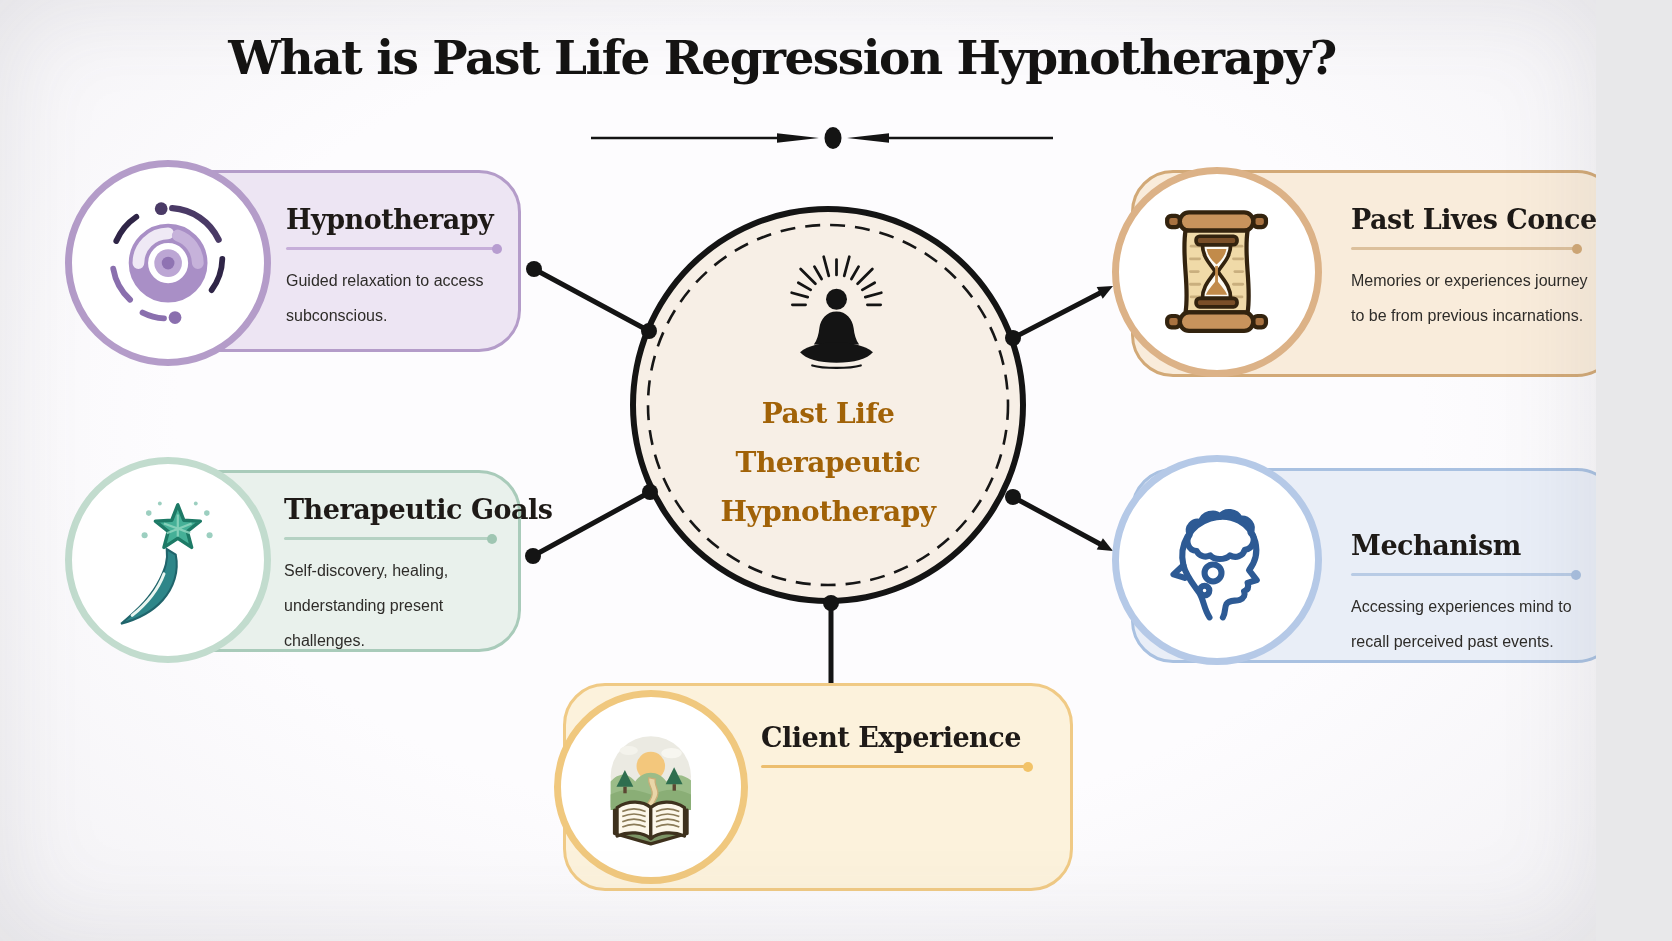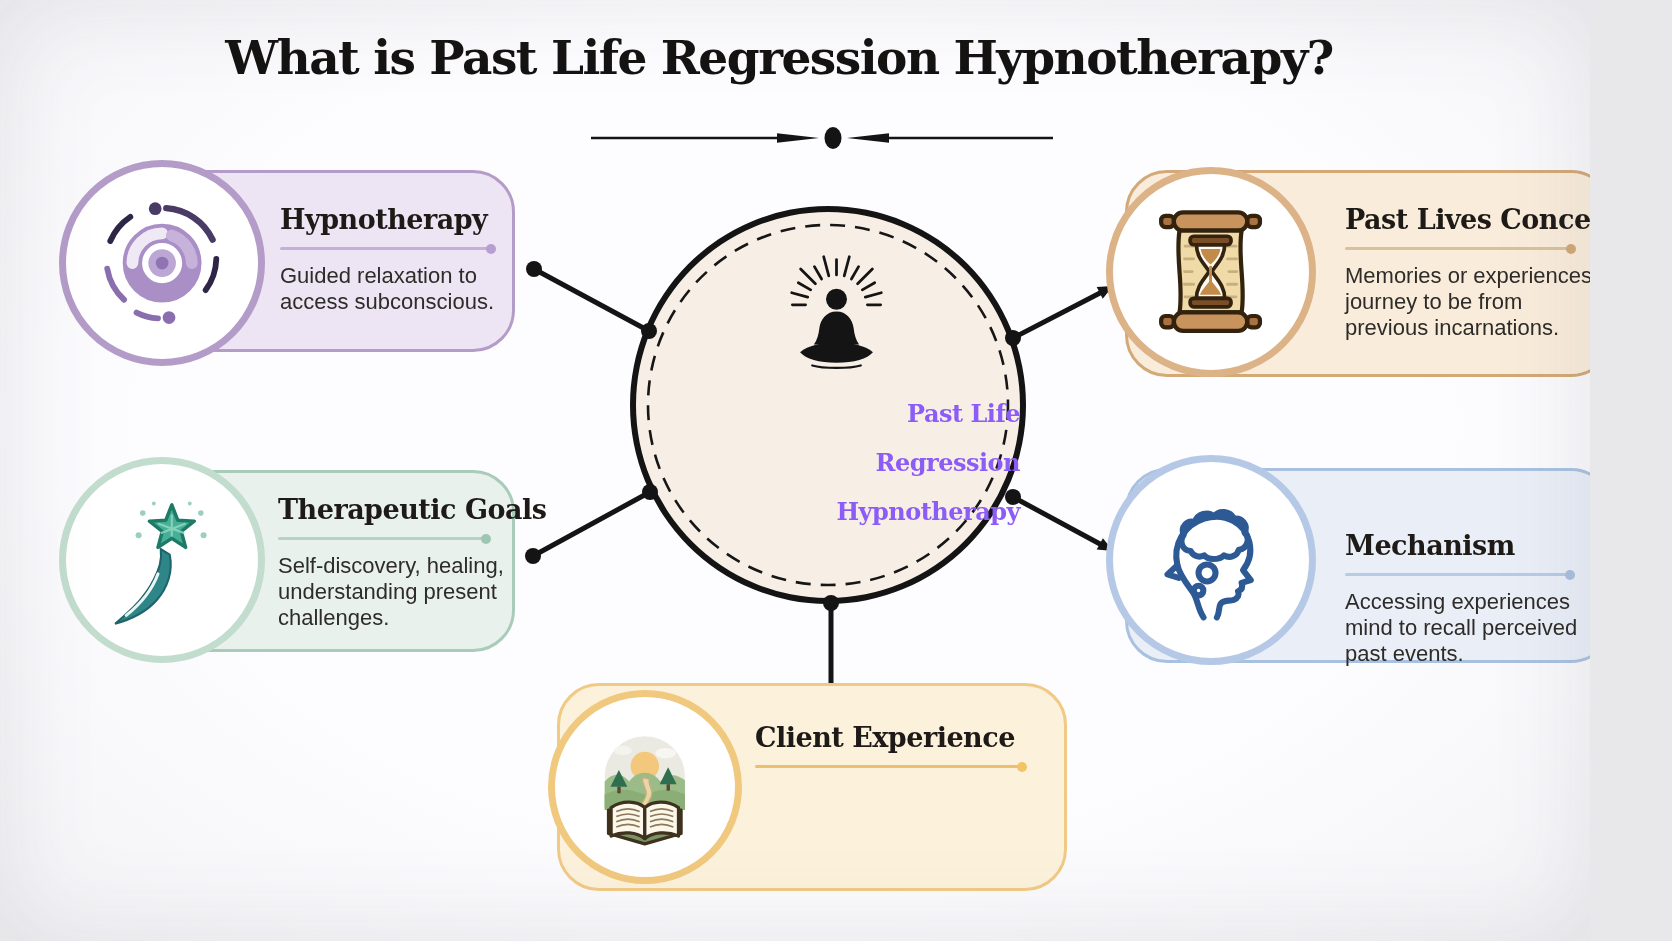--- a/index.html
+++ b/index.html
@@ -1,60 +1,61 @@
 <!DOCTYPE html>
 <html><head>
 <meta charset="utf-8">
 <style>
   html,body{margin:0;padding:0;background:#e8e8ea;}
   .canvas{
     position:relative;width:1590px;height:941px;overflow:hidden;
     background:radial-gradient(ellipse at 50% 45%, #FDFCFE 55%, #F3F2F5 100%);
     font-family:"Liberation Sans", sans-serif;
+    padding-left:6px;
   }
   .canvas::after{content:"";position:absolute;inset:0;pointer-events:none;
     box-shadow:inset 0 0 90px 12px rgba(90,85,100,0.10);}
   
   .page-title{
     position:absolute;top:30px;left:0;width:100%;text-align:center;
     transform:translateX(-16px);
     font-family:"DejaVu Serif", serif;font-weight:700;font-size:47px;
     letter-spacing:-1.5px;color:#141312;white-space:nowrap;
   }
   .title-divider{position:absolute;left:591px;top:126px;}
   
   .center-circle{
     position:absolute;left:630px;top:206px;width:396px;height:398px;
     box-sizing:border-box;border:6px solid #141414;border-radius:50%;
     background:#F7EFE6;
   }
   .inner-ring{position:absolute;inset:0;width:100%;height:100%;}
   .meditator{position:absolute;left:144px;top:42px;width:113px;height:117px;}
   .center-text{
-    position:absolute;left:0;top:177px;width:100%;text-align:right;
-    font-family:"DejaVu Serif", serif;font-weight:700;font-size:24px;
-    line-height:49px;color:#8b5cf6;letter-spacing:-0.5px;
+    position:absolute;left:0;top:177px;width:100%;text-align:center;
+    font-family:"DejaVu Serif", serif;font-weight:700;font-size:28px;
+    line-height:49px;color:#a16207;letter-spacing:-0.5px;
   }
   .connectors{position:absolute;inset:0;width:1672px;height:941px;pointer-events:none;}
   
   .card{position:absolute;}
   .card .rect{position:absolute;box-sizing:border-box;border-radius:42px;}
   .card .icon-circle{
     position:absolute;box-sizing:border-box;border-radius:50%;background:#ffffff;
     display:flex;align-items:center;justify-content:center;
   }
   .card .icon-circle svg{width:72%;height:72%;}
   .card .content{position:absolute;}
   .card .ctitle{
     font-family:"DejaVu Serif", serif;font-weight:700;font-size:27px;
     line-height:36px;color:#1E1A17;letter-spacing:-0.5px;white-space:nowrap;
   }
   .card .tdiv{position:relative;height:3px;margin-top:9px;border-radius:2px;}
   .card .tdiv .dot{position:absolute;right:-4px;top:-3.5px;width:10px;height:10px;border-radius:50%;}
-  .card .cbody{margin-top:13px;font-size:22px;line-height:26px;color:#2E2C29;}
+  .card .cbody{margin-top:13px;font-size:16px;line-height:35px;color:#2E2C29;}
 
   
   #c1 .rect{left:90px;top:170px;width:425px;height:182px;background:#EDE5F3;border:3px solid #B49CC9;}
   #c1 .icon-circle{left:59px;top:160px;width:206px;height:206px;border:7px solid #B49CC9;}
   #c1 .content{left:280px;top:202px;width:222px;}
   #c1 .tdiv{background:#C6AED9;width:212px;}
   #c1 .tdiv .dot{background:#B79DD0;}
   
   #c2 .rect{left:1125px;top:170px;width:488px;height:207px;background:#F9ECDB;border:3px solid #D2A977;}
   #c2 .icon-circle{left:1106px;top:167px;width:210px;height:210px;border:7px solid #DCB287;}
@@ -115,21 +116,21 @@
         <line x1="76.1" y1="29" x2="90.6" y2="25.1"></line>
         <line x1="78" y1="36" x2="90" y2="36"></line>
       </g>
       <circle cx="50" cy="31" r="9.5" fill="#141414"></circle>
       <path d="M50 42 C41 42 35.5 49 34.5 57 C33.8 63 32.5 68 29.5 72 L70.5 72 C67.5 68 66.2 63 65.5 57 C64.5 49 59 42 50 42 Z" fill="#141414"></path>
       <path d="M50 70 C37 70 24 73 17 79 C22 85 34 88.5 50 88.5 C66 88.5 78 85 83 79 C76 73 63 70 50 70 Z" fill="#141414"></path>
       <path d="M28 91 C38 94 62 94 72 91" fill="none" stroke="#141414" stroke-width="2" stroke-linecap="round"></path>
     </svg>
     <div class="center-text">
       <div>Past Life</div>
-      <div>Regression</div>
+      <div>Therapeutic</div>
       <div>Hypnotherapy</div>
     </div>
   </div>
 
   <svg class="connectors" viewBox="0 0 1672 941">
     <g stroke="#141414" stroke-width="5" stroke-linecap="round">
       <line x1="534" y1="269" x2="649" y2="331"></line>
       <line x1="1013" y1="338" x2="1100" y2="293"></line>
       <line x1="533" y1="556" x2="650" y2="492"></line>
       <line x1="1013" y1="497" x2="1100" y2="544"></line>

